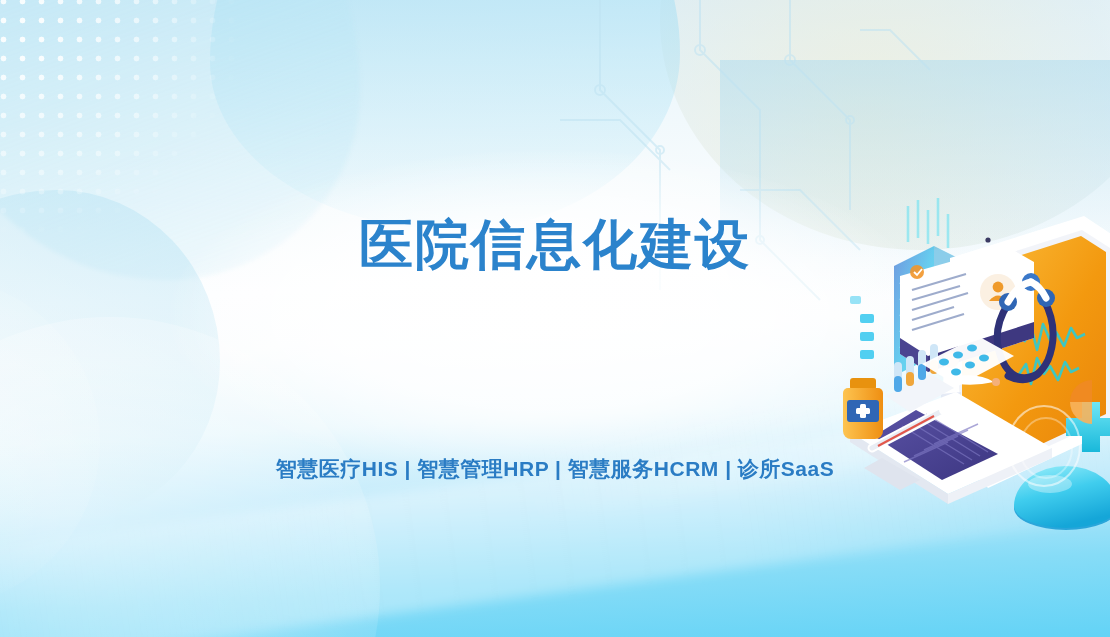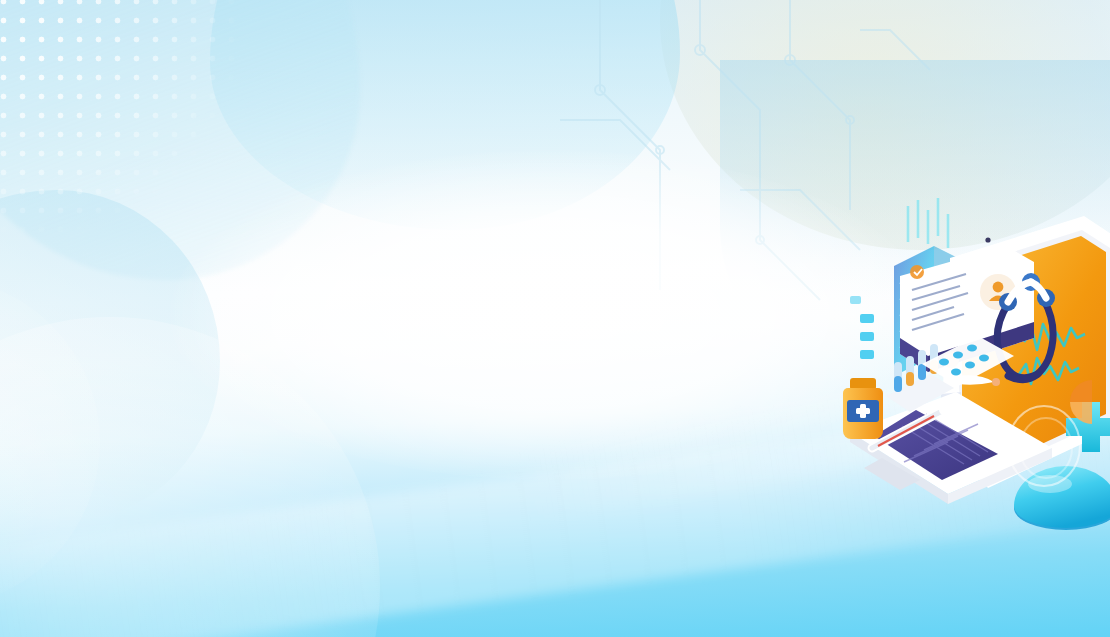--- a/index.html
+++ b/index.html
@@ -411,16 +411,18 @@
       </g>
 
       <g>
         <path d="M232 206 a22 22 0 0 1 22 -22 l0 22 z" fill="#ef8a24" opacity=".9"></path>
         <path d="M232 206 a22 22 0 0 0 22 22 l0 -22 z" fill="#f7b35c" opacity=".9"></path>
       </g>
     </svg>
   </div>
 
   <div class="headline">
+    <span class="line">医院信息化建设</span>
   </div>
 
+  <div class="subline">智慧医疗HIS | 智慧管理HRP | 智慧服务HCRM |  诊所SaaS</div>
 
 </div>
 
 </body></html>

